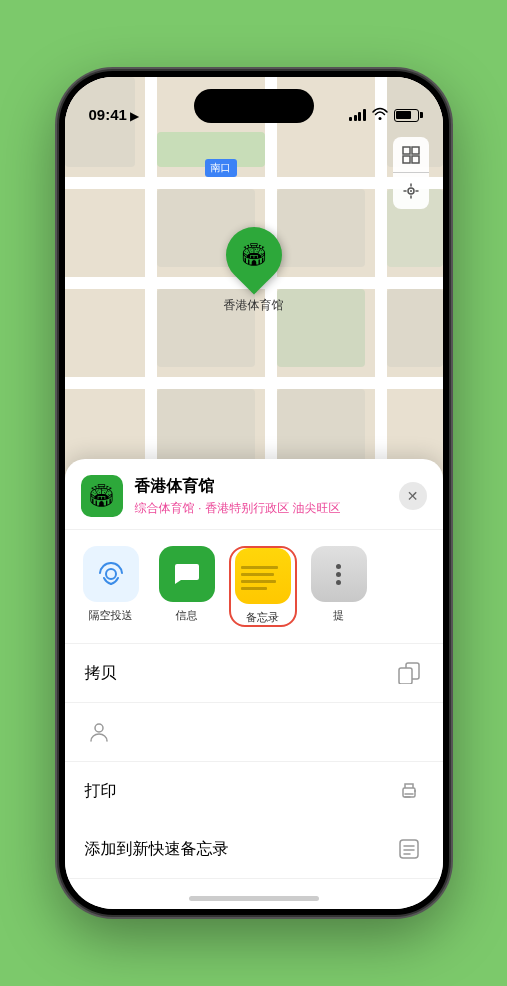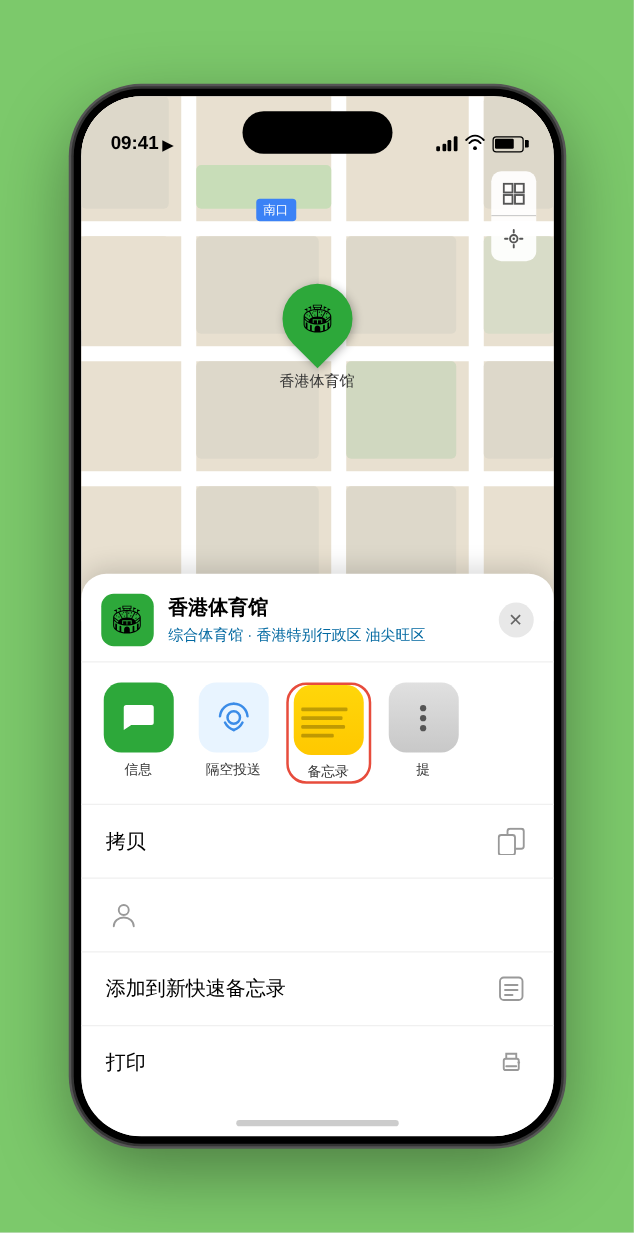--- a/index.html
+++ b/index.html
@@ -249,21 +249,21 @@
       flex: 1;
     }
     .venue-name {
       font-size: 16px;
       font-weight: 600;
       color: #000;
       margin-bottom: 3px;
     }
     .venue-desc {
       font-size: 12px;
-      color: #0369a1;
+      color: #ec4899;
     }
     .close-btn {
       width: 28px;
       height: 28px;
       background: #e8e8e8;
       border-radius: 50%;
       display: flex;
       align-items: center;
       justify-content: center;
       cursor: pointer;
@@ -465,41 +465,41 @@
         <div class="venue-info">
           <div class="venue-name">香港体育馆</div>
           <div class="venue-desc">综合体育馆 · 香港特别行政区 油尖旺区</div>
         </div>
         <button class="close-btn">✕</button>
       </div>
 
       <div class="share-row">
 
         <div class="share-item">
-          <div class="share-icon-wrap share-icon-message" style="border-radius:14px;">
-            <svg width="32" height="32" viewBox="0 0 32 32">
-              <path d="M6 6h20a2 2 0 0 1 2 2v12a2 2 0 0 1-2 2H10l-6 4V8a2 2 0 0 1 2-2z" fill="white"></path>
-            </svg>
-          </div>
-          <span class="share-label">信息</span>
-        </div>
-
-        <div class="share-item">
           <div class="share-icon-wrap share-icon-airdrop">
             <svg width="30" height="30" viewBox="0 0 30 30">
               <circle cx="15" cy="15" r="5" fill="none" stroke="#3b8ce8" stroke-width="2"></circle>
               <path d="M15 4C9 4 4.5 8.5 4 14" stroke="#3b8ce8" stroke-width="2" fill="none" stroke-linecap="round"></path>
               <path d="M15 4C21 4 25.5 8.5 26 14" stroke="#3b8ce8" stroke-width="2" fill="none" stroke-linecap="round"></path>
               <path d="M8 19C9.5 22 12 24 15 25" stroke="#3b8ce8" stroke-width="2" fill="none" stroke-linecap="round"></path>
               <path d="M22 19C20.5 22 18 24 15 25" stroke="#3b8ce8" stroke-width="2" fill="none" stroke-linecap="round"></path>
             </svg>
           </div>
           <span class="share-label">隔空投送</span>
         </div>
 
+        <div class="share-item">
+          <div class="share-icon-wrap share-icon-message" style="border-radius:14px;">
+            <svg width="32" height="32" viewBox="0 0 32 32">
+              <path d="M6 6h20a2 2 0 0 1 2 2v12a2 2 0 0 1-2 2H10l-6 4V8a2 2 0 0 1 2-2z" fill="white"></path>
+            </svg>
+          </div>
+          <span class="share-label">信息</span>
+        </div>
+
 
         <div class="share-item share-item-notes">
           <div class="share-icon-wrap share-icon-notes">
             <div class="share-icon-notes-lines">
               <div class="notes-line"></div>
               <div class="notes-line"></div>
               <div class="notes-line"></div>
               <div class="notes-line"></div>
             </div>
           </div>
@@ -531,39 +531,39 @@
       <div class="menu-item">
         <div class="menu-item-icon">
           <svg width="22" height="22" viewBox="0 0 22 22" fill="none">
             <circle cx="11" cy="7" r="4" stroke="#999" stroke-width="1.5"></circle>
             <path d="M3 20c0-4 3.6-7 8-7s8 3 8 7" stroke="#999" stroke-width="1.5" stroke-linecap="round"></path>
           </svg>
         </div>
       </div>
 
 
-      <div class="menu-item">
-        <span class="menu-item-label">添加到新快速备忘录</span>
-        <div class="menu-item-icon">
-          <svg width="22" height="22" viewBox="0 0 22 22" fill="none">
-            <rect x="2" y="2" width="18" height="18" rx="3" stroke="#999" stroke-width="1.5"></rect>
-            <path d="M6 8h10M6 12h10M6 16h6" stroke="#999" stroke-width="1.5" stroke-linecap="round"></path>
-          </svg>
-        </div>
-      </div>
-
       <div class="menu-item" style="border-bottom:none;">
         <span class="menu-item-label">打印</span>
         <div class="menu-item-icon">
           <svg width="22" height="22" viewBox="0 0 22 22" fill="none">
             <rect x="5" y="8" width="12" height="9" rx="1.5" stroke="#999" stroke-width="1.5"></rect>
             <path d="M7 8V4h8v4" stroke="#999" stroke-width="1.5"></path>
             <path d="M7 14h8M7 17h5" stroke="#999" stroke-width="1.5" stroke-linecap="round"></path>
             <circle cx="17" cy="11" r="1" fill="#999"></circle>
           </svg>
         </div>
       </div>
 
+      <div class="menu-item">
+        <span class="menu-item-label">添加到新快速备忘录</span>
+        <div class="menu-item-icon">
+          <svg width="22" height="22" viewBox="0 0 22 22" fill="none">
+            <rect x="2" y="2" width="18" height="18" rx="3" stroke="#999" stroke-width="1.5"></rect>
+            <path d="M6 8h10M6 12h10M6 16h6" stroke="#999" stroke-width="1.5" stroke-linecap="round"></path>
+          </svg>
+        </div>
+      </div>
+
       <div class="home-indicator"></div>
     </div>
 
   </div>
 </div>
 
 </body></html>

